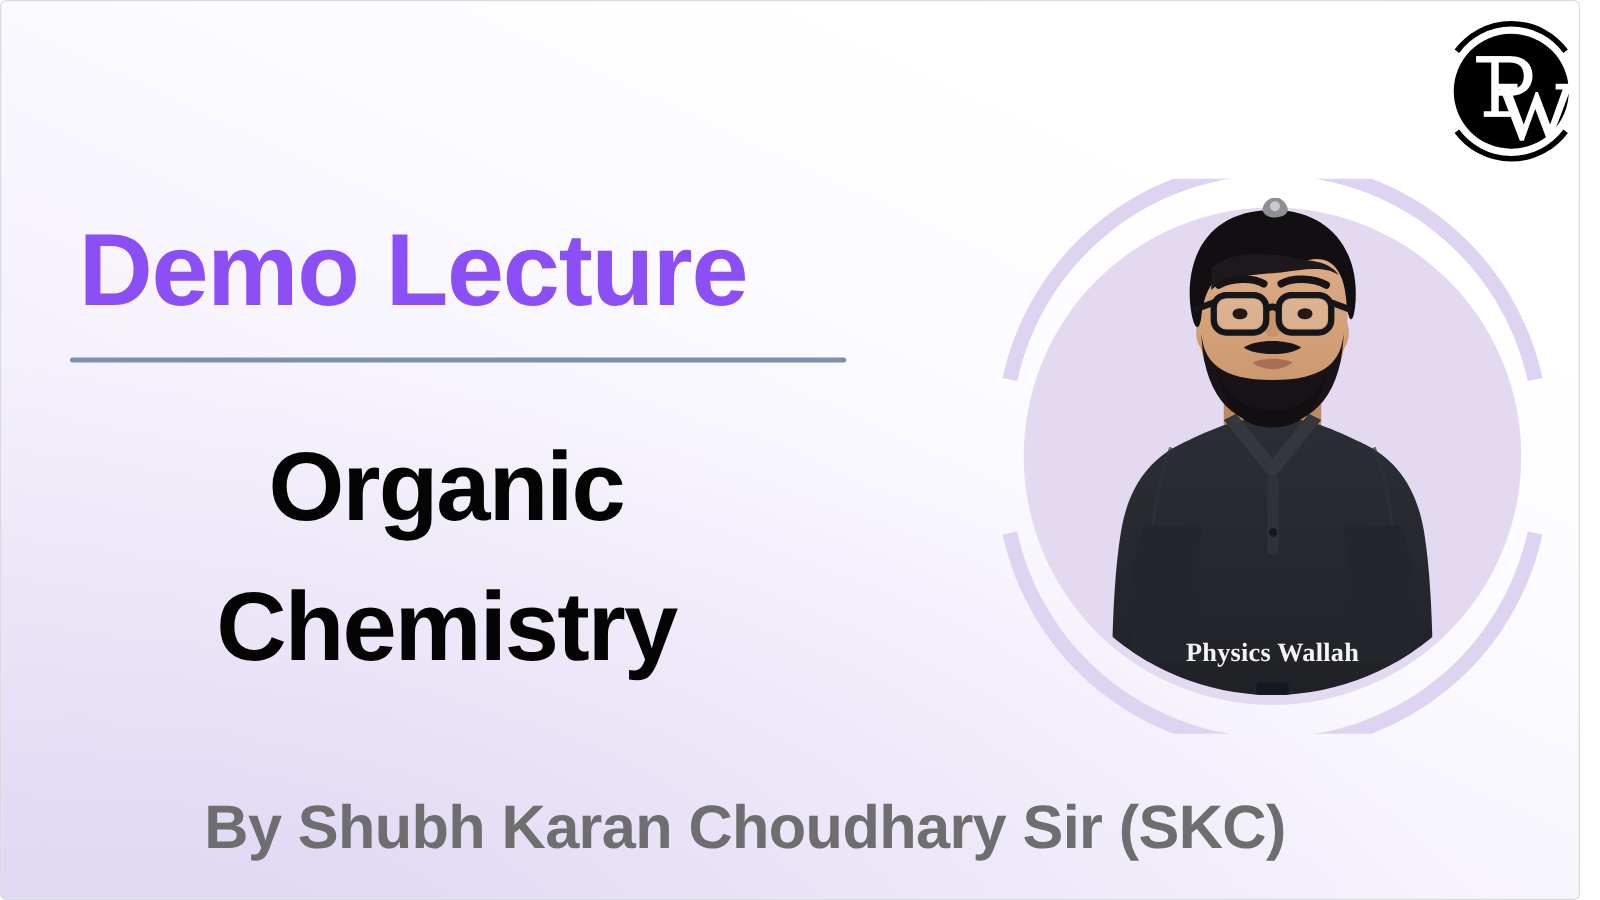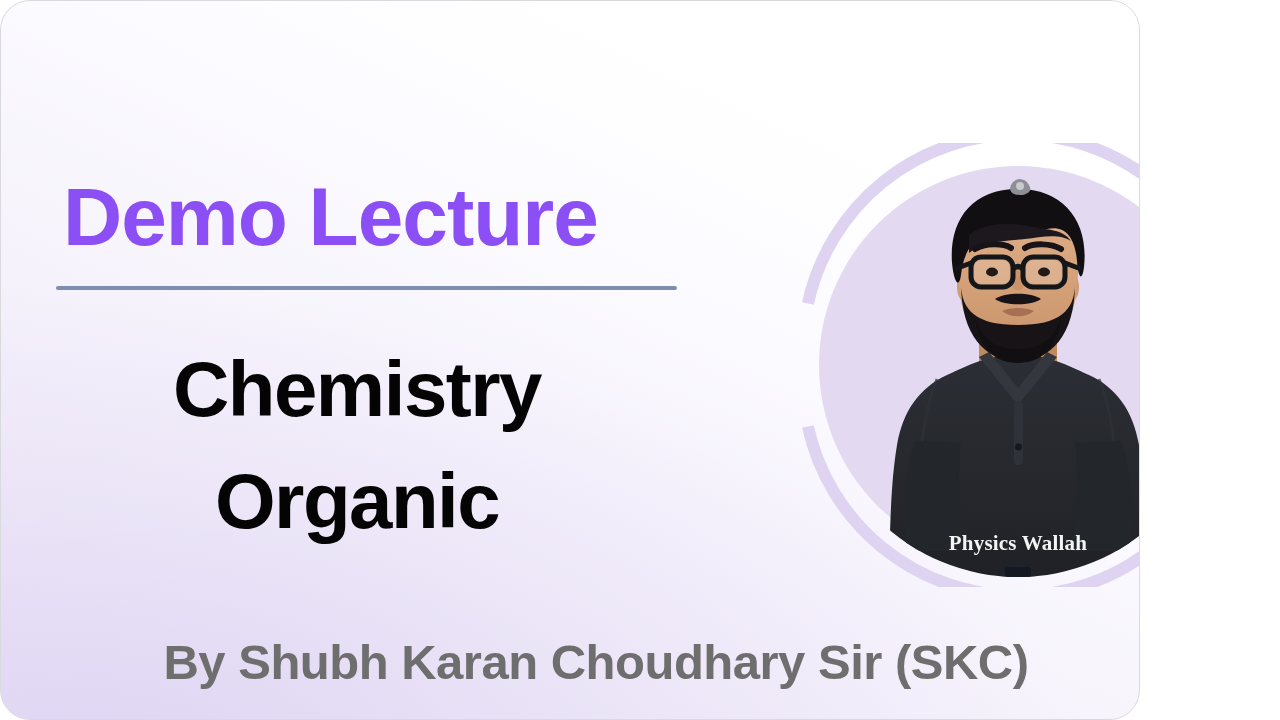--- a/index.html
+++ b/index.html
@@ -11,24 +11,24 @@
   body {
     width: 1280px;
     height: 720px;
     overflow: hidden;
     font-family: "Liberation Sans", sans-serif;
   }
 
   
   .slide {
     position: relative;
-    width: 1140px;
+    width: 1264px;
     height: 720px;
     box-sizing: border-box;
-    border-radius: 30px;
+    border-radius: 5px;
     border: 1px solid #d9dade;
     overflow: hidden;
     background:
       linear-gradient(205deg,
         #ffffff 0%,
         #ffffff 22%,
         #fbfaff 42%,
         #f5f1fb 66%,
         #ece6f6 100%);
   }
@@ -142,21 +142,21 @@
     width: 398px;
     height: 398px;
     border-radius: 50%;
     background: #e3daf2;
     overflow: visible;
   }
   
   .photo-clip {
     position: absolute;
     left: 23px;
-    top: 36px;
+    top: 15px;
     width: 398px;
     height: 398px;
     border-radius: 50%;
     overflow: hidden;
   }
 
   
   .person { position: absolute; left: 0; top: 0; width: 398px; height: 440px; }
   .person svg { display: block; width: 398px; height: 440px; }
 
@@ -199,22 +199,22 @@
       </g>
     </svg>
   </div>
 
   <div class="text-col">
     <h1 class="title-demo">Demo Lecture</h1>
 
     <div class="title-rule"></div>
 
     <h2 class="subject">
+      <span>Organic</span>
       <span>Chemistry</span>
-      <span>Organic</span>
     </h2>
   </div>
 
   <div class="portrait-block">
 
     <div class="ring-arcs">
       <svg viewBox="0 0 444 444" xmlns="http://www.w3.org/2000/svg" aria-hidden="true">
 
         <path d="M 11.9 160.6 A 215 215 0 0 1 432.1 160.6" fill="none" stroke="#ded3f0" stroke-width="12" stroke-linecap="butt"></path>
 

